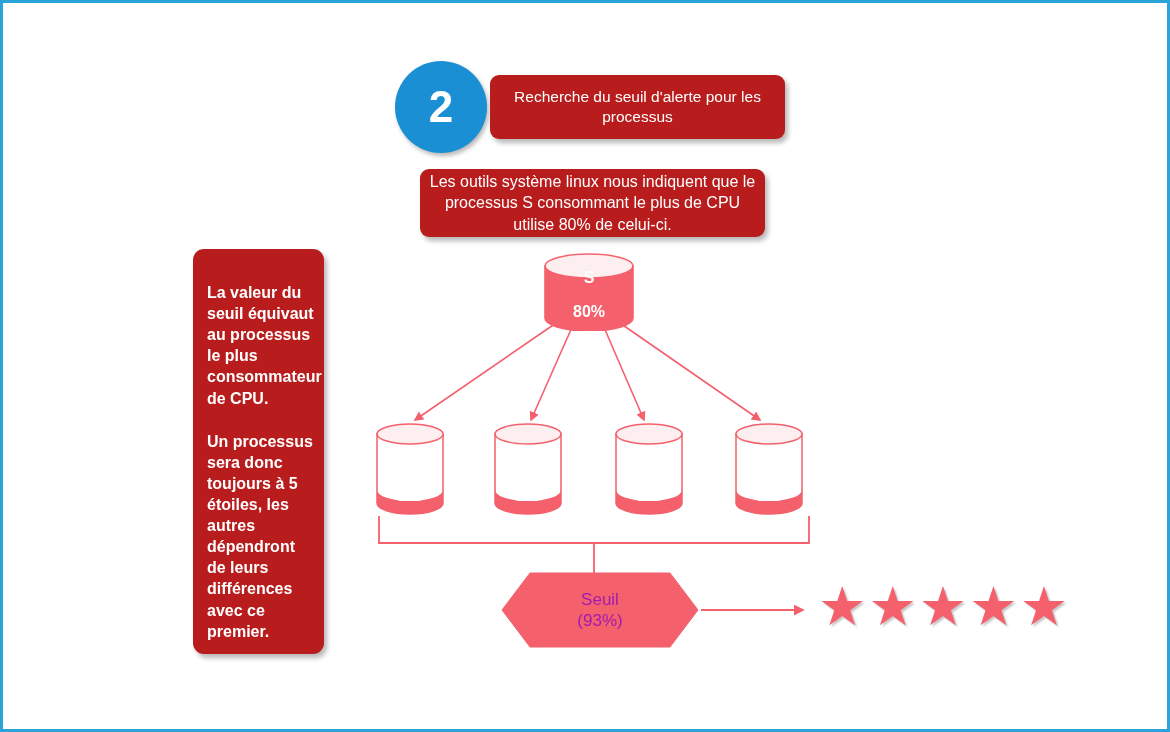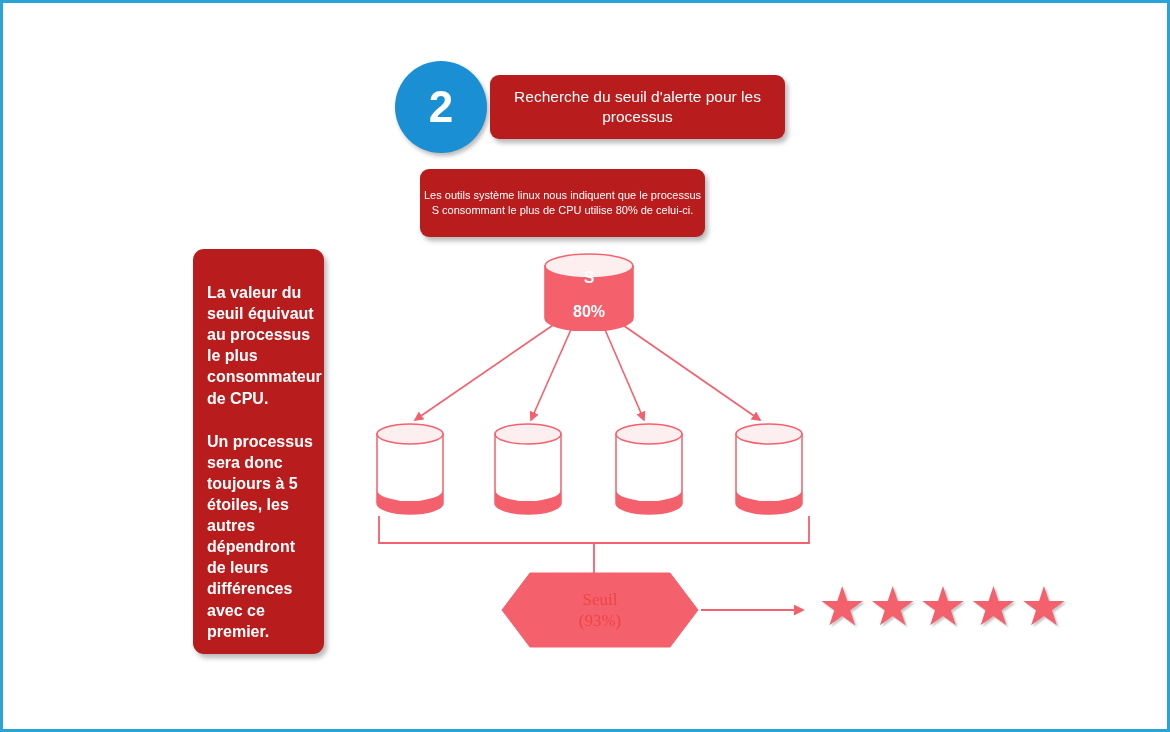--- a/index.html
+++ b/index.html
@@ -55,23 +55,23 @@
     left: 487px;
     top: 72px;
     width: 295px;
     height: 64px;
     font-size: 15.5px;
     padding: 4px 14px;
   }
   #note-box {
     left: 417px;
     top: 166px;
-    width: 285px;
+    width: 345px;
     height: 68px;
-    font-size: 11px;
+    font-size: 16px;
     padding: 4px 3px;
   }
   #left-box {
     left: 190px;
     top: 246px;
     width: 131px;
     height: 405px;
     font-size: 16px;
     border-radius: 11px;
     display: block;
@@ -115,24 +115,23 @@
     height: 78px;
   }
   #hexagon .hex-text {
     position: absolute;
     left: 0; top: 0;
     width: 200px; height: 78px;
     display: flex;
     flex-direction: column;
     align-items: center;
     justify-content: center;
-    color: #ef4444;
+    color: #a21caf;
     font-size: 17px;
     line-height: 1.25;
-    font-family: Liberation Serif, serif;
   }
 
   
   #stars {
     left: 815px;
     top: 576px;
     width: 240px;
     height: 56px;
     display: flex;
     gap: 2px;

